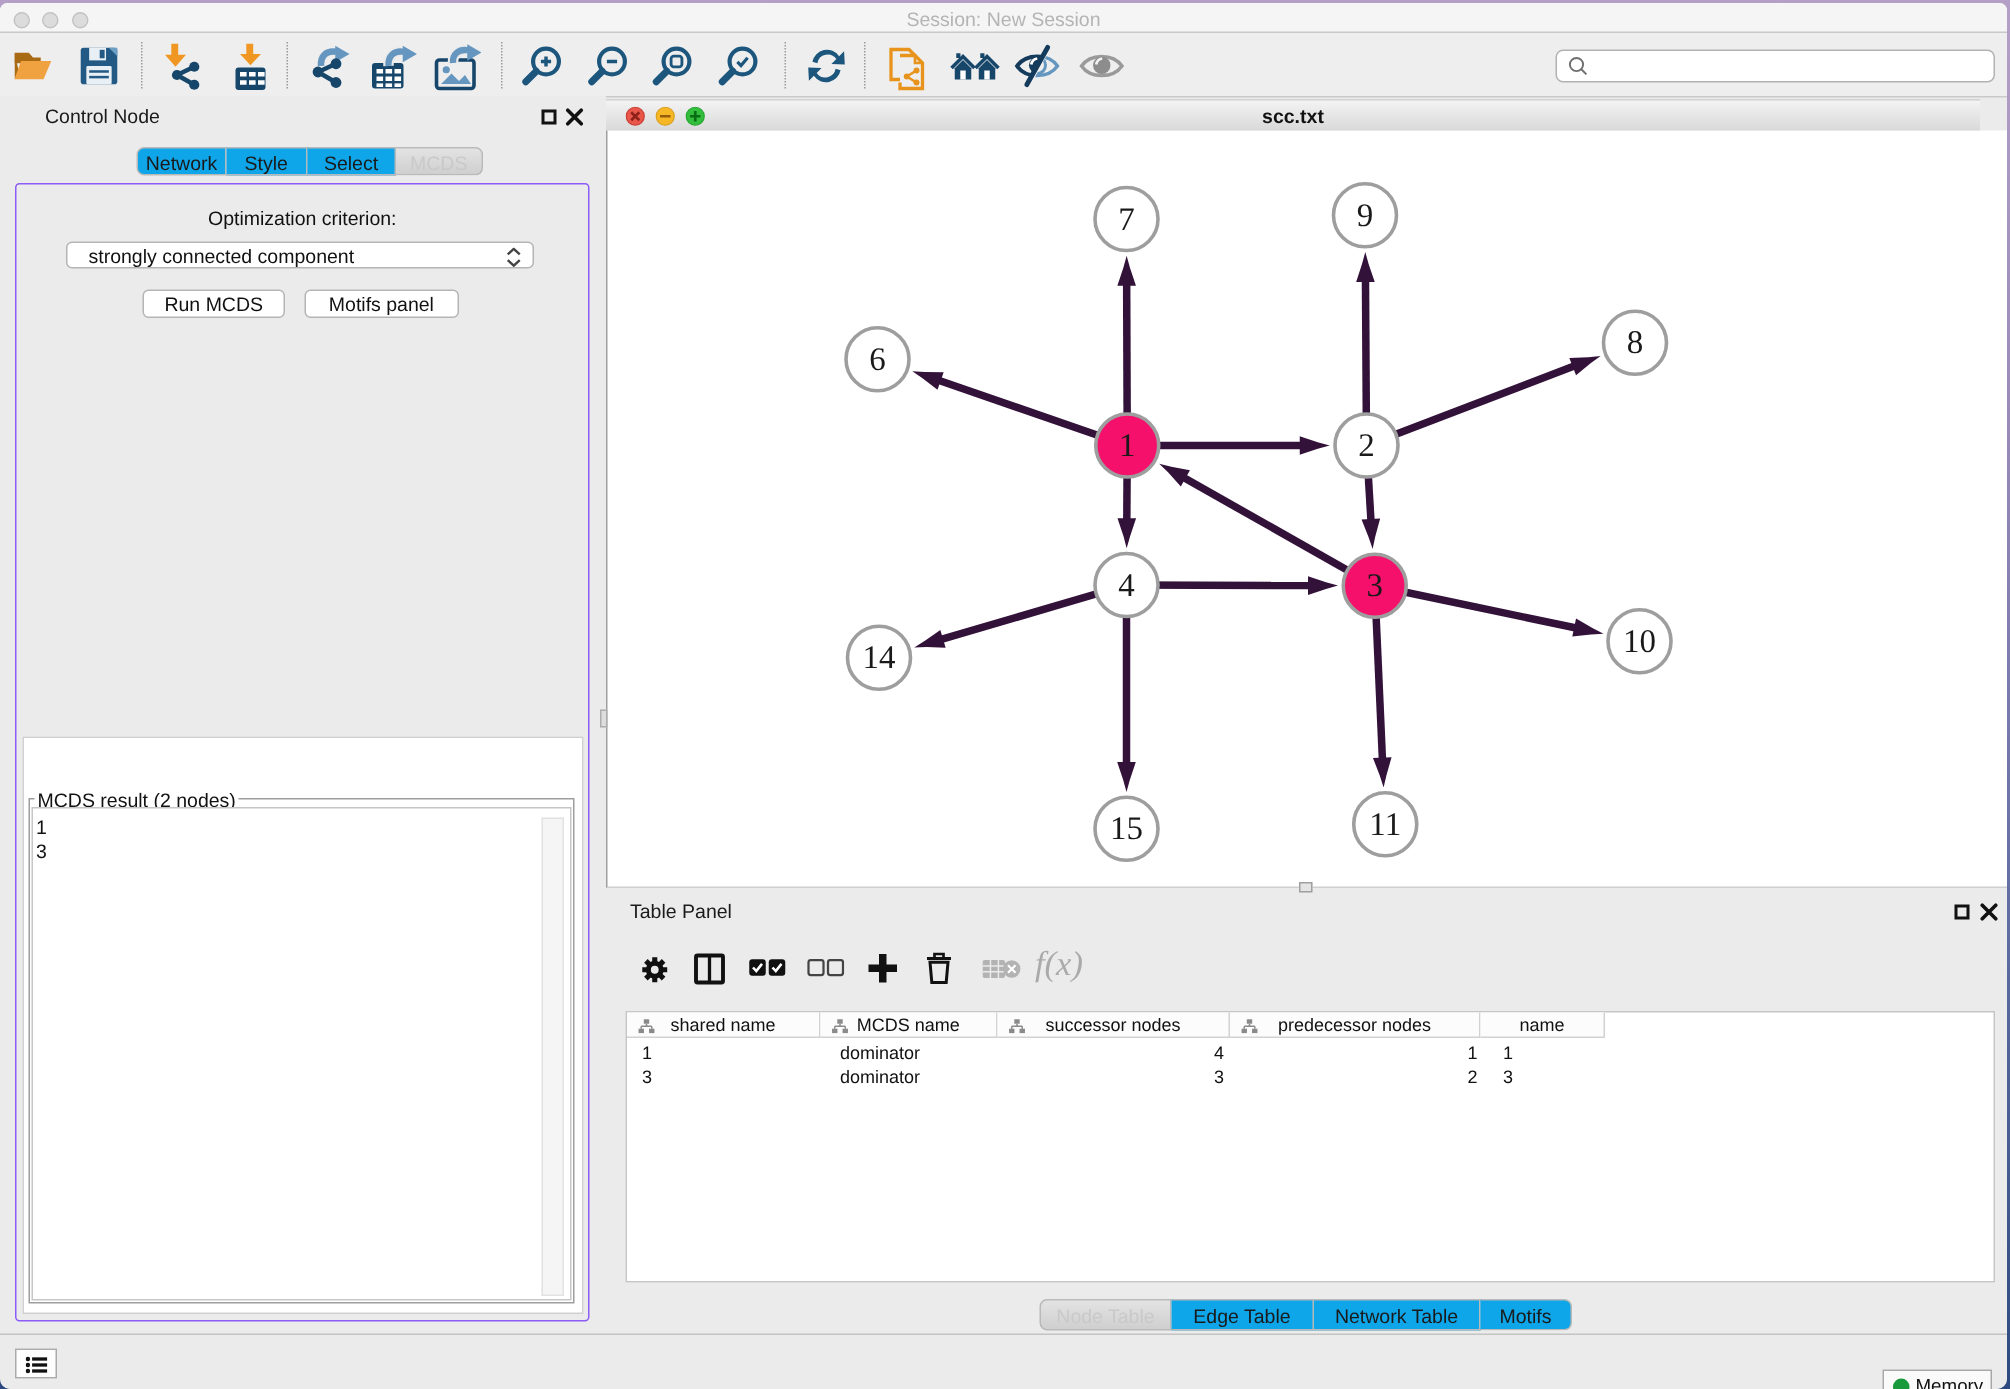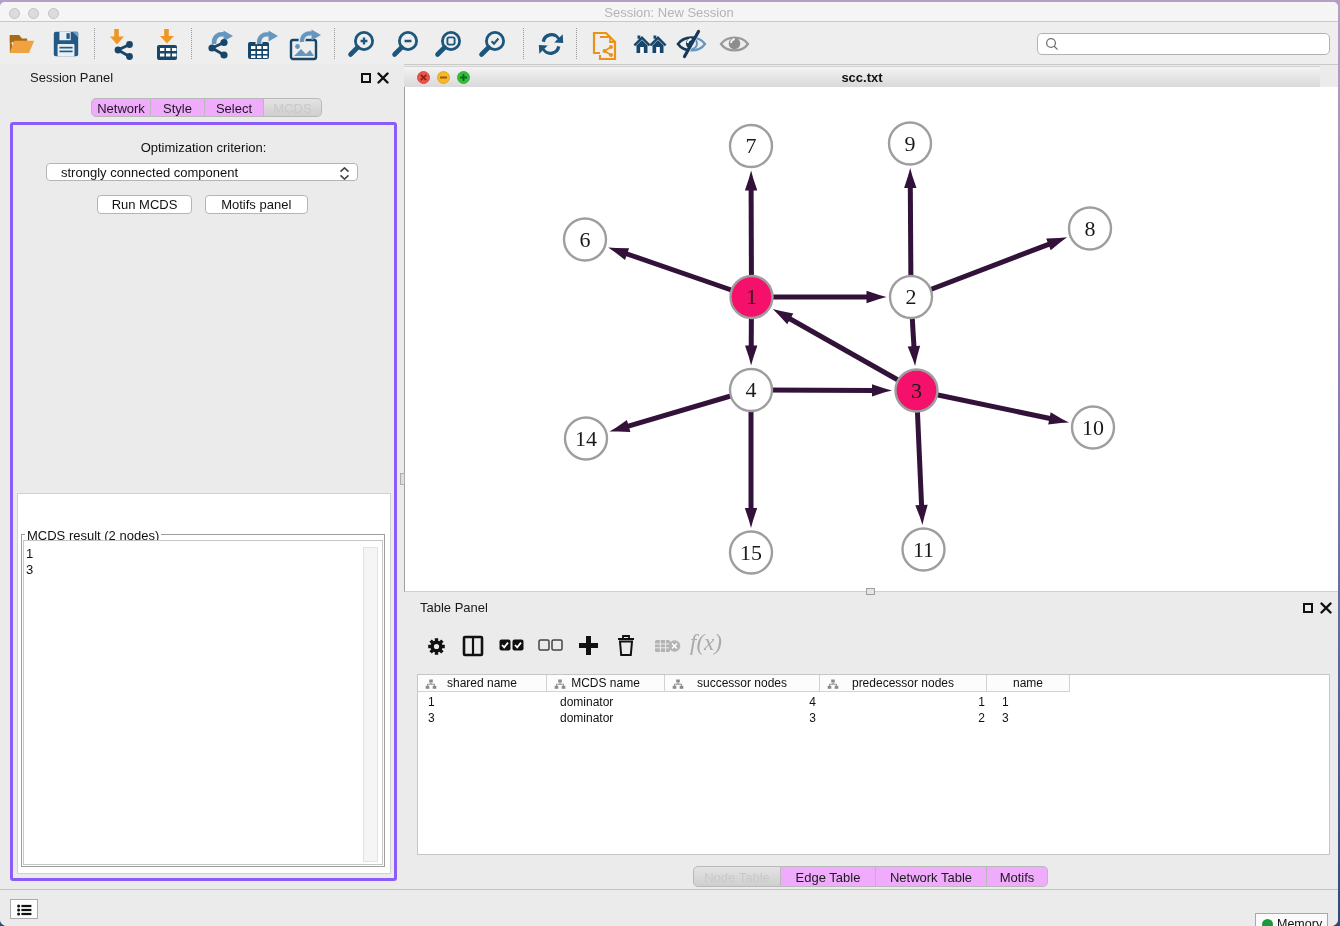--- a/index.html
+++ b/index.html
@@ -15,25 +15,25 @@
 
 #toolbar{position:absolute;left:0;top:20px;right:0;height:42px;background:#eeeeee;border-bottom:1px solid #c9c9c9;}
 .tsep{position:absolute;top:6px;height:31px;width:0;border-left:1px dotted #9a9a9a;}
 .ticon{position:absolute;top:7px;}
 #searchbox{position:absolute;left:1037px;top:11px;width:291px;height:20px;background:#fff;border:1px solid #b2b2b2;border-radius:5px;}
 
 #ctrlpanel{position:absolute;left:0;top:62px;width:404px;bottom:36px;background:#ebebeb;}
 #cp-title{position:absolute;left:30px;top:6px;font-size:13px;color:#1a1a1a;}
 .flbtn{position:absolute;top:9px;width:10px;height:10px;border:2px solid #111;box-sizing:border-box;}
 .tabs{position:absolute;display:flex;}
-.tab{height:19px;line-height:19px;font-size:13px;text-align:center;background:#f0abfc;border:1px solid #b9b9b9;border-left:none;color:#1a1a1a;box-sizing:border-box;}
+.tab{height:19px;line-height:19px;font-size:13px;text-align:center;background:#0ea5e9;border:1px solid #b9b9b9;border-left:none;color:#1a1a1a;box-sizing:border-box;}
 .tab.first{border-left:1px solid #b9b9b9;border-radius:5px 0 0 5px;}
 .tab.last{border-radius:0 5px 5px 0;}
 .tab.sel{background:linear-gradient(#e3e3e3,#cfcfcf);color:#c9c9c9;}
-#cp-content{position:absolute;left:10px;top:58px;width:381px;bottom:9px;background:#ebebeb;border:3px solid #8b5cf6;border-radius:3px;}
+#cp-content{position:absolute;left:10px;top:58px;width:381px;bottom:9px;background:#ebebeb;border:1px solid #8b5cf6;border-radius:3px;}
 #opt-label{position:absolute;top:15px;left:0;right:0;text-align:center;font-size:13px;color:#111;}
 #dropdown{position:absolute;left:33px;top:38px;width:312px;height:18px;background:#fff;border:1px solid #b5b5b5;border-radius:4px;font-size:13px;color:#111;line-height:18px;padding-left:14px;box-sizing:border-box;}
 .btn{position:absolute;height:19px;background:#fff;border:1px solid #b5b5b5;border-radius:4px;font-size:13px;color:#111;text-align:center;line-height:18px;box-sizing:border-box;}
 #results{position:absolute;left:4px;right:3px;top:368px;bottom:4px;background:#fff;border:1px solid #d0d0d0;}
 #groupbox{position:absolute;left:3px;top:8px;right:5px;bottom:6px;border:1px solid #9e9e9e;margin-top:32px;}
 #grouplabel{position:absolute;left:3px;top:-7px;background:#fff;padding:0 2px;font-size:13px;color:#111;}
 #innerlist{position:absolute;left:1px;top:5px;right:1px;bottom:1px;border:1px solid #c6c6c6;background:#fff;font-size:13px;color:#111;line-height:16px;padding:5px 0 0 2px;box-sizing:border-box;}
 #listscroll{position:absolute;right:4px;top:6px;width:13px;bottom:2px;background:#f5f5f5;border:1px solid #e2e2e2;}
 
 #netwin{position:absolute;left:404px;top:64px;right:0;height:526px;}
@@ -207,21 +207,21 @@
       <path d="M11.8 14 a5 5 0 0 1 4 -4" stroke="#f2f2f2" stroke-width="1.8" fill="none"></path>
     </svg>
     <div id="searchbox">
       <svg class="abs" style="left:7px;top:3px" width="14" height="14" viewBox="0 0 14 14">
         <circle cx="6" cy="6" r="4.4" fill="none" stroke="#6f6f6f" stroke-width="1.3"></circle>
         <path d="M9.2 9.2 L12.6 12.6" stroke="#6f6f6f" stroke-width="1.3"></path>
       </svg>
     </div>
   </div>
   <div id="ctrlpanel">
-    <div id="cp-title">Session Panel</div>
+    <div id="cp-title">Control Node</div>
     <div class="flbtn" style="left:361px"></div>
     <svg class="abs" style="left:377px;top:8px" width="12" height="12" viewBox="0 0 12 12">
         <path d="M1.5 1.5L10.5 10.5M10.5 1.5L1.5 10.5" stroke="#111" stroke-width="2.4" stroke-linecap="round"></path>
       </svg>
     <div class="tabs" style="left:91px;top:34px">
       <div class="tab first" style="width:60px">Network</div>
       <div class="tab" style="width:54px">Style</div>
       <div class="tab" style="width:59px">Select</div>
       <div class="tab last sel" style="width:58px">MCDS</div>
     </div>

